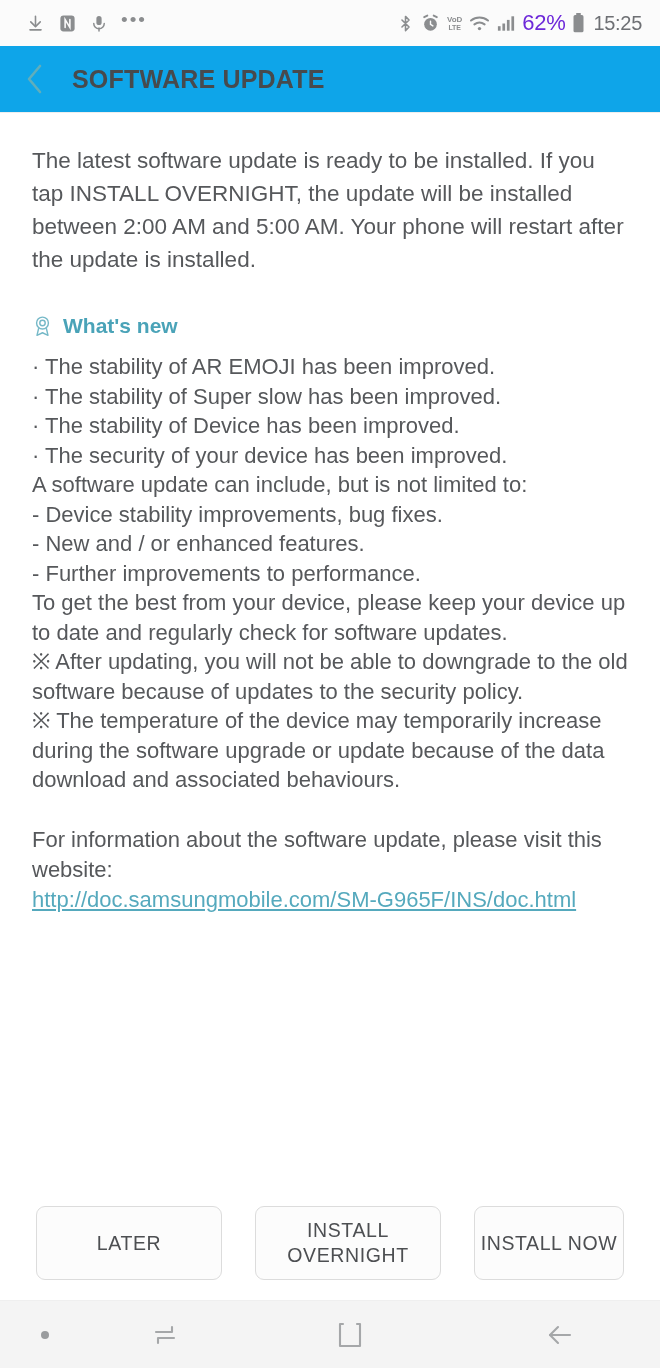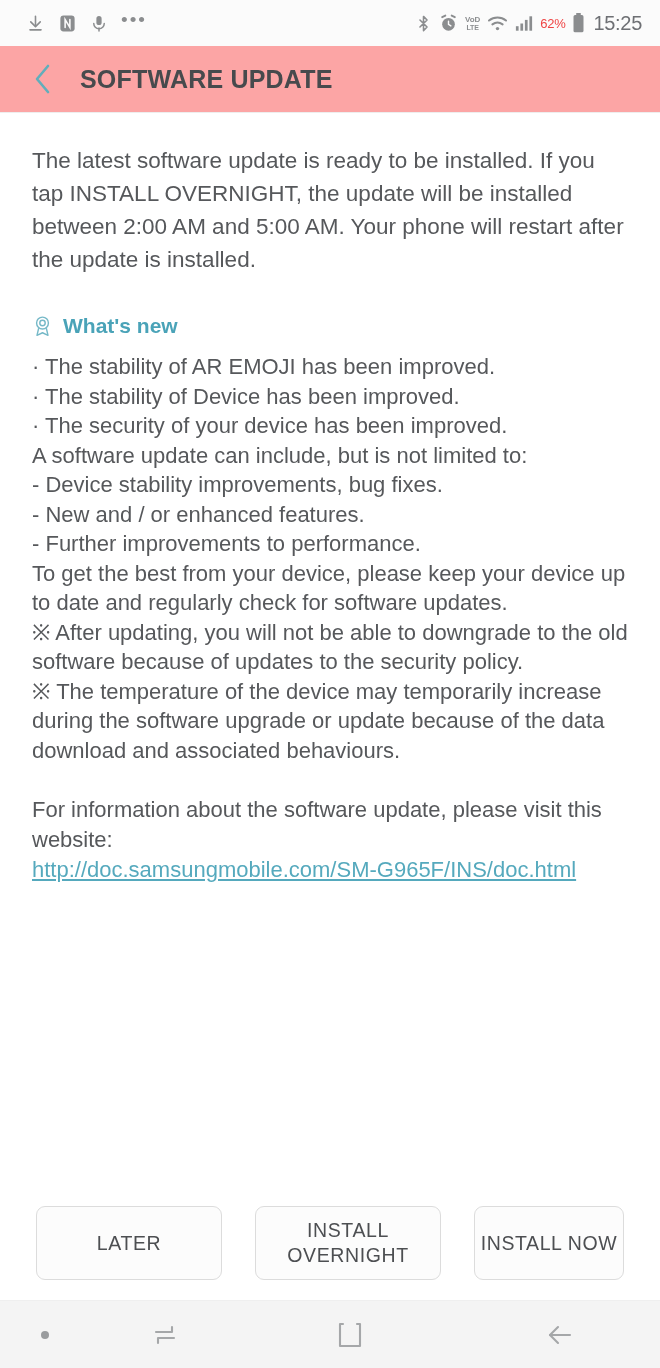--- a/index.html
+++ b/index.html
@@ -40,22 +40,22 @@
   }
   .sicon svg { display: block; }
   .dots-icon {
     letter-spacing: 2px;
     font-size: 19px;
     line-height: 10px;
     color: #8b8d8f;
     padding-bottom: 6px;
   }
   .battery-text {
-    font-size: 13px;
-    color: #ef4444;
+    font-size: 22px;
+    color: #6d28d9;
     letter-spacing: -0.3px;
   }
   .clock-text {
     font-size: 20px;
     color: #6e7074;
     letter-spacing: -0.3px;
     margin-left: 1px;
   }
   .volte-badge {
     display: flex;
@@ -66,22 +66,22 @@
     line-height: 1;
   }
   .volte-badge .t { font-size: 8px; font-weight: bold; }
   .volte-badge .b { font-size: 7px; font-weight: bold; letter-spacing: -0.2px;}
 
   
   .title-bar {
     height: 67px;
     display: flex;
     align-items: center;
-    padding-left: 26px;
-    background: #fca5a5;
+    padding-left: 18px;
+    background: #0ea5e9;
     border-bottom: 1px solid #eeeeee;
     box-sizing: border-box;
   }
   .back-chevron {
     width: 34px;
     height: 34px;
     display: flex;
     align-items: center;
     justify-content: center;
     color: #61aebb;
@@ -324,20 +324,21 @@
           <circle cx="12" cy="9.5" r="3.2"></circle>
           <path d="M7.5 15.5 L5.5 24 L12 21 L18.5 24 L16.5 15.5" stroke-linejoin="round"></path>
         </svg>
       </span>
       <span>What's new</span>
     </div>
   </div>
 
   <div class="note-list">
     <div class="row">· The stability of AR EMOJI has been improved.</div>
+    <div class="row">· The stability of Super slow has been improved.</div>
     <div class="row">· The stability of Device has been improved.</div>
     <div class="row">· The security of your device has been improved.</div>
     <div class="row">A software update can include, but is not limited to:</div>
     <div class="row"> - Device stability improvements, bug fixes.</div>
     <div class="row"> - New and / or enhanced features.</div>
     <div class="row"> - Further improvements to performance.</div>
     <div class="row wrap">To get the best from your device, please keep your device up to date and regularly check for software updates.</div>
     <div class="row wrap">※ After updating, you will not be able to downgrade to the old software because of updates to the security policy.</div>
     <div class="row wrap">※ The temperature of the device may temporarily increase during the software upgrade or update because of the data download and associated behaviours.</div>
   </div>

